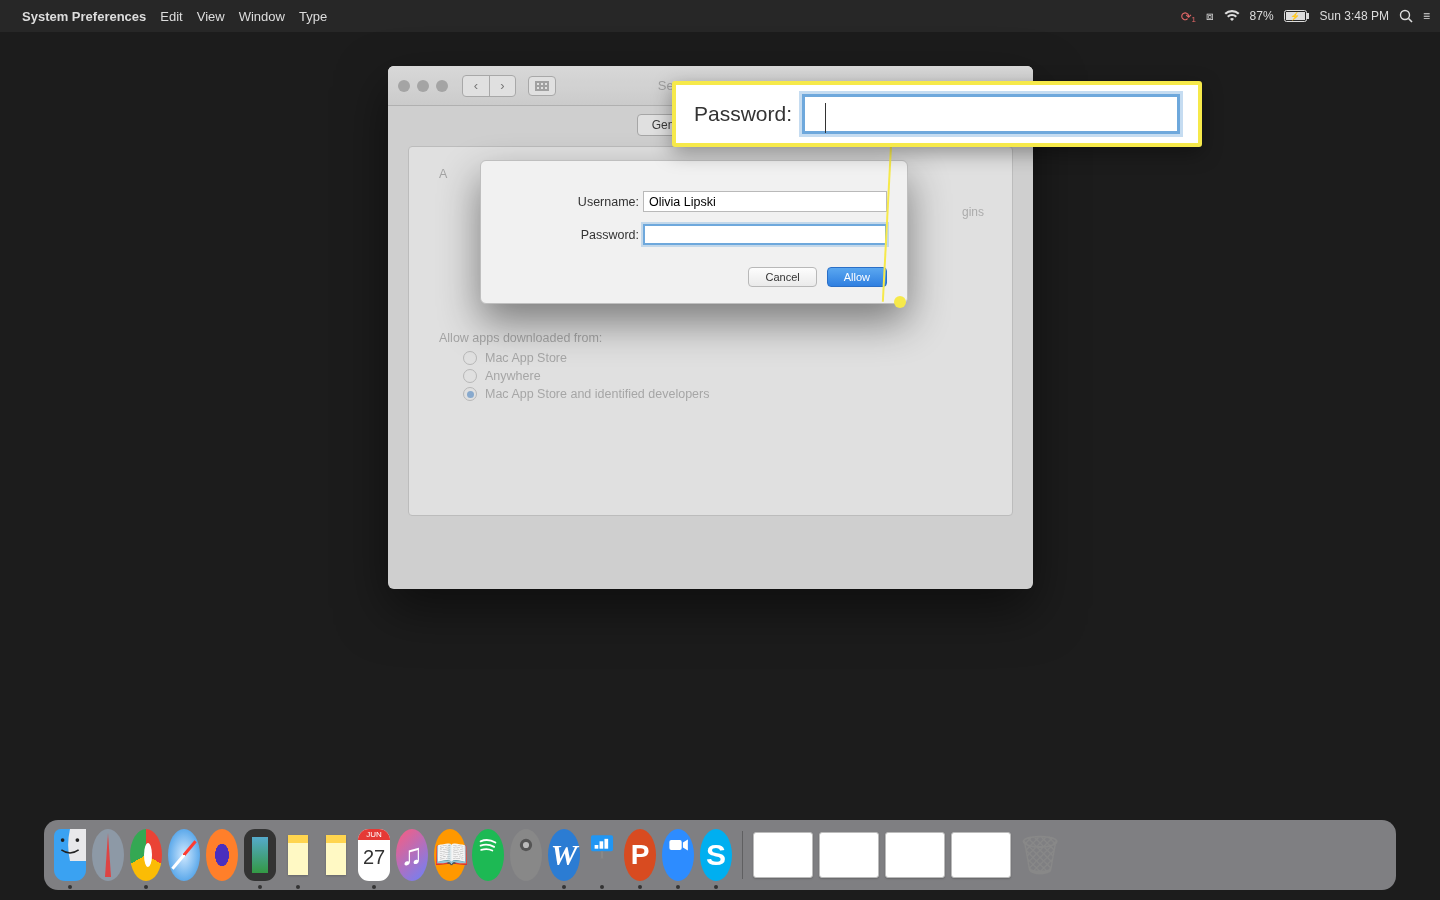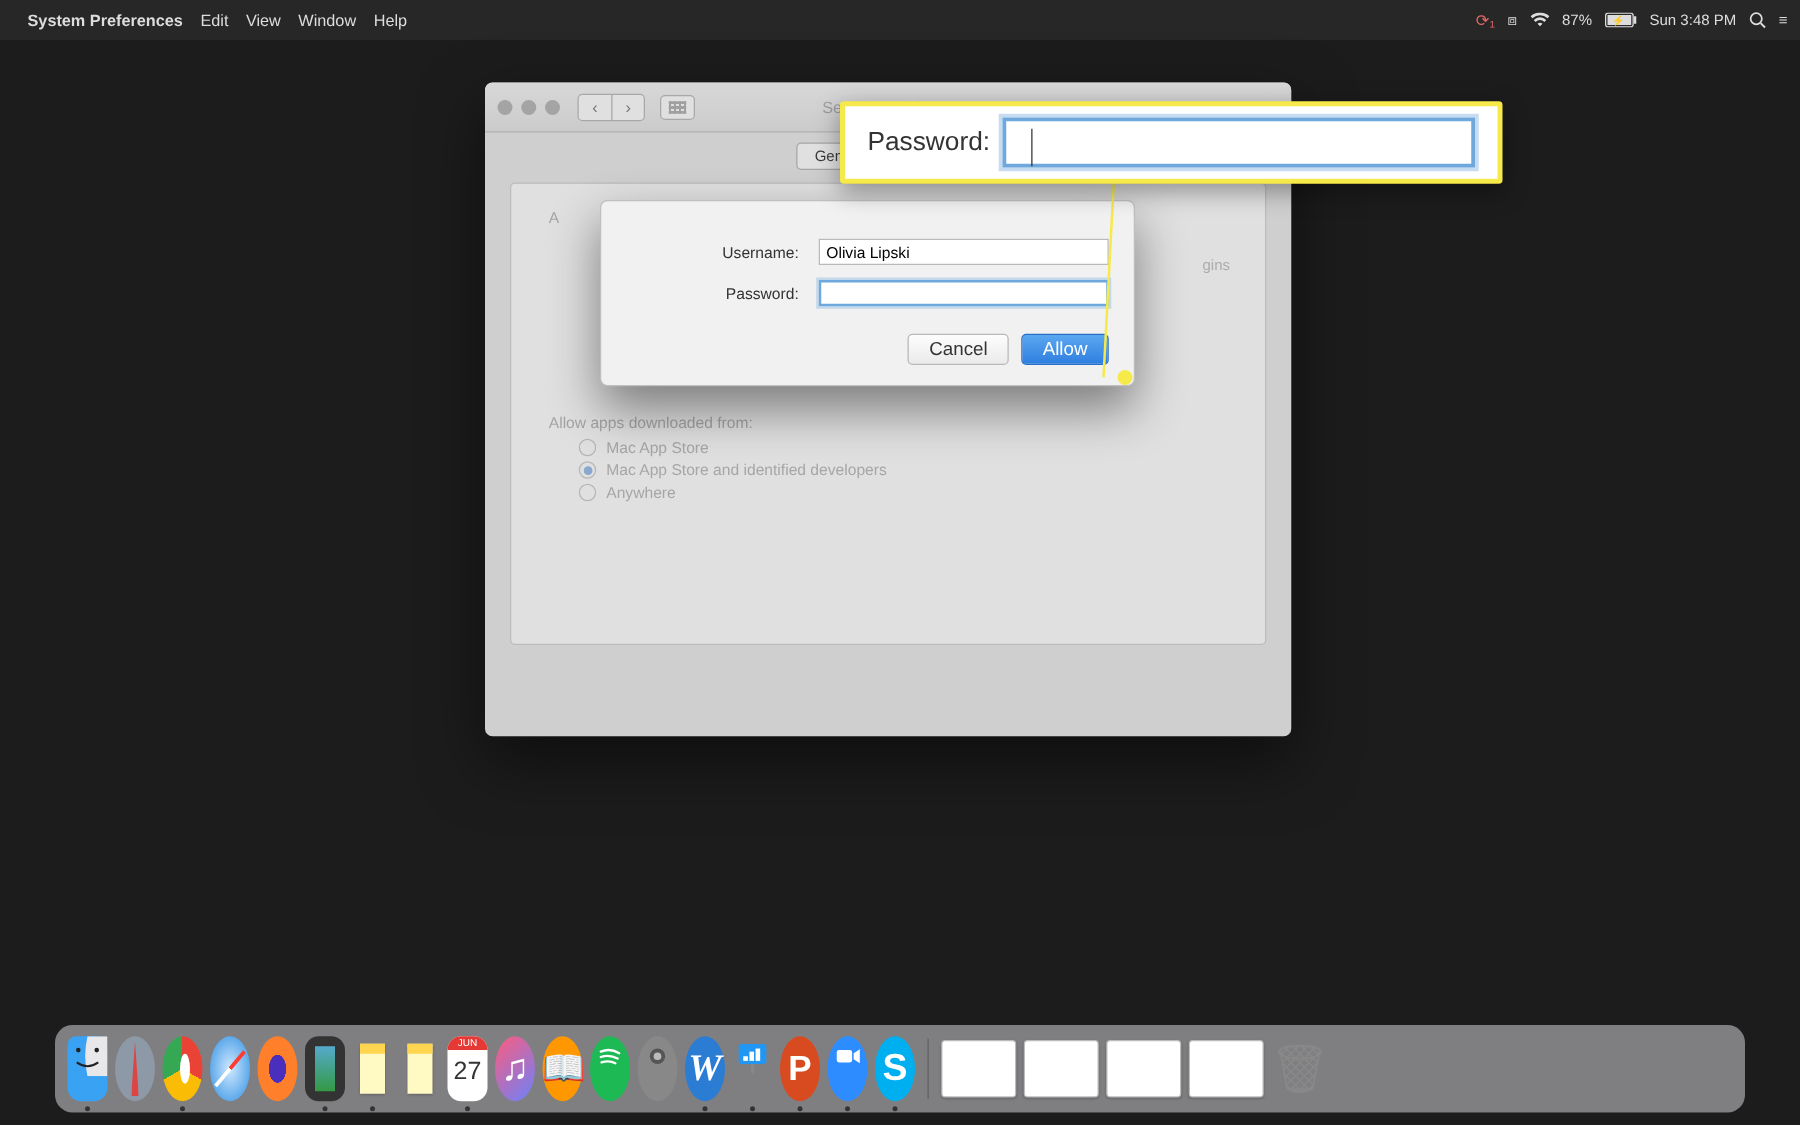--- a/index.html
+++ b/index.html
@@ -45,25 +45,25 @@
   .lock-sm { width: 18px; height: 22px; }
   .footer .adv { margin-left: auto; padding: 3px 12px; border: 1px solid #c6c6c6; border-radius: 4px; background: linear-gradient(#fdfdfd,#efefef); color: #888; font-size: 12px; }
   .footer .help { width: 20px; height: 20px; border: 1px solid #c6c6c6; border-radius: 50%; display: flex; align-items: center; justify-content: center; color: #888; font-size: 12px; background: #fff; }
 
   
   .sheet { position: absolute; left: 480px; top: 160px; width: 428px; background: #f1f1f1; border: 1px solid #bfbfbf; border-radius: 6px; box-shadow: 0 18px 40px rgba(0,0,0,0.45); padding: 18px 20px 16px 20px; }
   .sheet-top { display: flex; gap: 14px; }
   .lock-icon { width: 56px; height: 56px; flex-shrink: 0; }
   .sheet-msg { font-size: 12.5px; font-weight: 600; color: #333; line-height: 1.35; }
   .form-row { display: flex; align-items: center; margin-top: 12px; margin-left: 60px; }
-  .form-row label { width: 78px; text-align: right; font-size: 12.5px; color: #333; margin-right: 16px; }
+  .form-row label { width: 78px; text-align: right; font-size: 12.5px; color: #333; margin-right: 4px; }
   .form-row input { flex: 1; height: 21px; border: 1px solid #b9b9b9; border-radius: 0; padding: 0 5px; font-size: 12.5px; background: #fff; }
   .form-row input.pw { border: 2px solid #6ea8dc; outline: 2px solid rgba(110,168,220,0.35); }
   .sheet-btns { display: flex; justify-content: flex-end; gap: 10px; margin-top: 22px; }
-  .btn { padding: 3px 16px; font-size: 15px; border-radius: 4px; border: 1px solid #b8b8b8; background: linear-gradient(#fdfdfd,#eaeaea); color: #333; }
+  .btn { padding: 3px 16px; font-size: 11px; border-radius: 4px; border: 1px solid #b8b8b8; background: linear-gradient(#fdfdfd,#eaeaea); color: #333; }
   .btn.primary { background: linear-gradient(#5aa7f0,#2f7fe0); border-color: #2a6fc7; color: #fff; }
 
   
   .callout { position: absolute; left: 672px; top: 81px; width: 530px; height: 66px; background: #fff; border: 4px solid #f6e94a; border-radius: 3px; box-shadow: 0 6px 20px rgba(0,0,0,0.35); display: flex; align-items: center; padding: 0 18px; }
   .callout label { font-size: 21px; color: #333; margin-right: 10px; }
   .callout .big-input { flex: 1; height: 40px; border: 3px solid #6ea8dc; outline: 3px solid rgba(110,168,220,0.4); background: #fff; }
   .callout .cursor { position: absolute; left: 149px; top: 18px; width: 1px; height: 30px; background: #333; }
   .leader { position: absolute; left: 890px; top: 146px; width: 2px; height: 156px; background: #f6e94a; transform: rotate(3deg); transform-origin: top; }
   .leader-dot { position: absolute; left: 894px; top: 296px; width: 12px; height: 12px; border-radius: 50%; background: #f6e94a; }
 
@@ -81,21 +81,21 @@
 </style>
 </head>
 <body>
 
 <div class="menubar">
   <span class="apple"></span>
   <span class="app-name">System Preferences</span>
   <span class="menu-item">Edit</span>
   <span class="menu-item">View</span>
   <span class="menu-item">Window</span>
-  <span class="menu-item">Help</span>
+  <span class="menu-item">Type</span>
   <span class="spacer"></span>
   <div class="status">
     <span style="color:#e06666;font-size:13px;">⟳₁</span>
     <span>⧈</span>
     <span>
       <svg width="16" height="12" viewBox="0 0 16 12">
           <path d="M8 11 L6 9 A3 3 0 0 1 10 9 Z M3 6 A7 7 0 0 1 13 6 L11.5 7.5 A5 5 0 0 0 4.5 7.5 Z M0.5 3 A11 11 0 0 1 15.5 3 L14 4.5 A9 9 0 0 0 2 4.5 Z" fill="#ddd"></path>
         </svg>
     </span>
     <span>87%</span>
@@ -141,26 +141,26 @@
   <div class="content">
     <div class="line1" style="opacity:0.4">A</div>
     <div style="position:absolute; right:28px; top:58px; opacity:0.35; font-size:12px;">gins</div>
     <div style="opacity:0.4; margin-bottom:6px;">Allow apps downloaded from:</div>
     <div class="radios" style="opacity:0.55">
       <div class="r">
           <span class="radio-circle"></span>
           <span>Mac App Store</span>
         </div>
       <div class="r">
+          <span class="radio-circle"></span>
+          <span>Anywhere</span>
+        </div>
+      <div class="r">
           <span class="radio-circle sel"></span>
           <span>Mac App Store and identified developers</span>
-        </div>
-      <div class="r">
-          <span class="radio-circle"></span>
-          <span>Anywhere</span>
         </div>
     </div>
   </div>
 </div>
 
 <div class="dim" style="left:388px;top:66px;width:645px;height:523px;position:absolute;background:rgba(0,0,0,0.12);border-radius:6px;"></div>
 
 <div class="sheet">
   <div class="form-row">
     <label>Username:</label>

